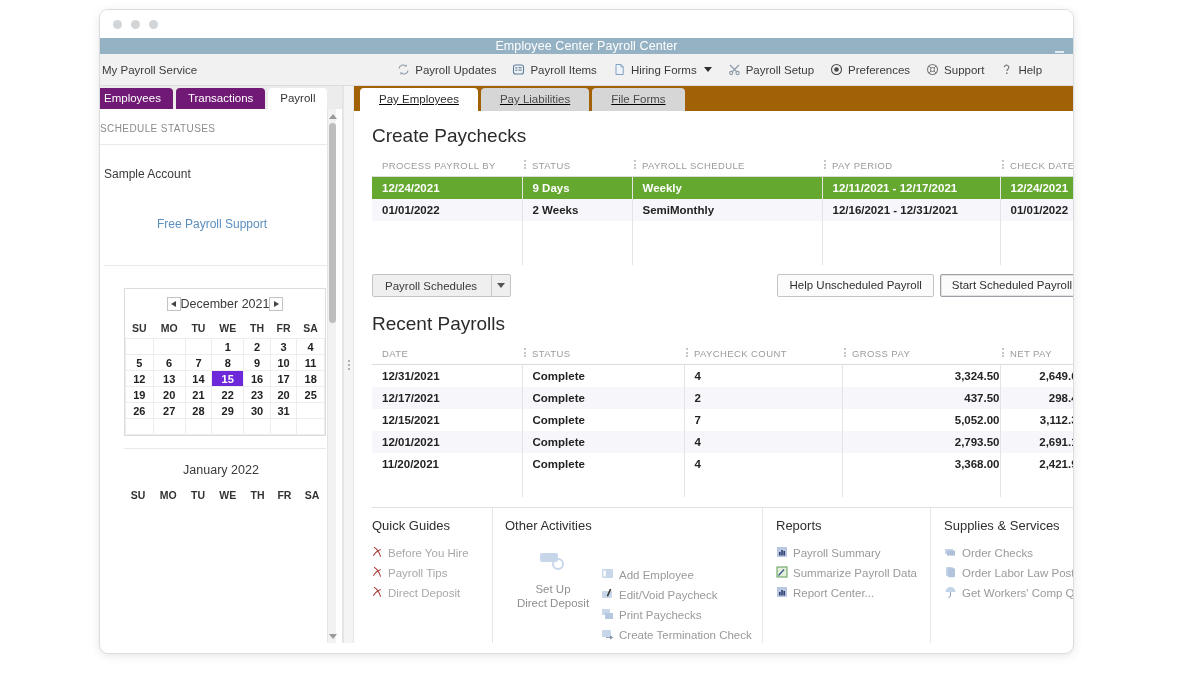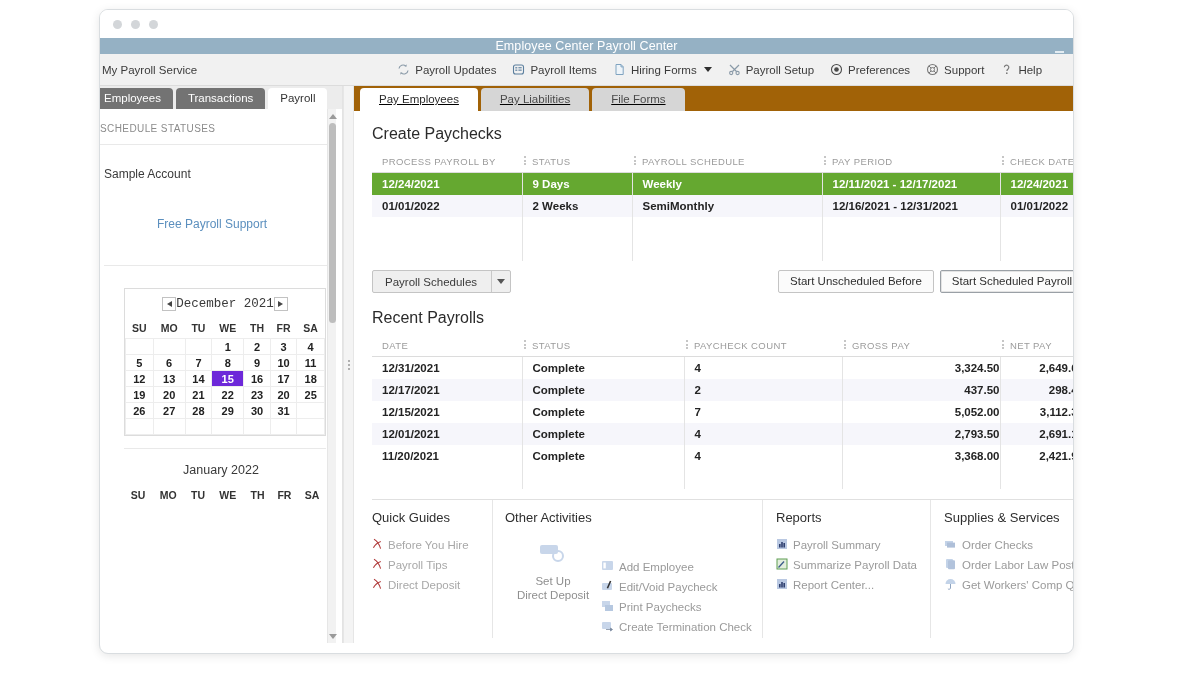--- a/index.html
+++ b/index.html
@@ -68,21 +68,21 @@
     width: 243px; position: relative; background: #ffffff;
     display: flex; flex-direction: column;
     border-right: 1px solid #e3e3e3;
   }
   .left-tabs {
     height: 23px; background: #ececec; display: flex; align-items: flex-end;
     padding-left: 0;
   }
   .ltab {
     font-size: 11.5px; height: 21px; line-height: 21px;
-    padding: 0 12px; background: #737373; color: #ffffff;
+    padding: 0 12px; background: #701a75; color: #ffffff;
     border-radius: 4px 4px 0 0; margin-right: 3px; white-space: nowrap;
   }
   .ltab.first { margin-left: -30px; padding-left: 34px; }
   .ltab.active { background: #ffffff; color: #333; font-weight: normal; }
 
   .left-scrollwrap { flex: 1; position: relative; overflow: hidden; }
   .left-content { padding: 0 0 0 0; }
 
   .sec-head {
     font-size: 10px; color: #8b8b8b; letter-spacing: .4px;
@@ -94,21 +94,21 @@
     font-size: 12px; color: #5b8fbe; text-align: center;
     padding: 36px 18px 0 0;
   }
   .left-divider { border-top: 1px solid #e9e9e9; margin: 34px 14px 0 4px; }
 
   .cal-box {
     margin: 22px 16px 0 24px; border: 1px solid #dcdcdc; background: #fff;
   }
   .cal-head {
     display: flex; align-items: center; justify-content: center;
-    padding: 8px 0 9px 0; font-family: Liberation Mono, monospace;
+    padding: 8px 0 9px 0;
   }
   .cal-title { font-size: 12.5px; color: #3a3a3a; }
   .cal-nav {
     width: 14px; height: 14px; border: 1px solid #c2c2c2; background: #fff;
     display: flex; align-items: center; justify-content: center;
   }
   .tri-l { width:0;height:0;border-top:3.5px solid transparent;border-bottom:3.5px solid transparent;border-right:5px solid #444; }
   .tri-r { width:0;height:0;border-top:3.5px solid transparent;border-bottom:3.5px solid transparent;border-left:5px solid #444; }
 
   table.cal { width: 100%; border-collapse: collapse; }
@@ -161,21 +161,21 @@
   .rtabs { height: 25px; background: #a16207; display: flex; align-items: flex-end; padding-left: 6px; text-decoration: underline; }
   .rtab {
     font-size: 11.5px; height: 23px; line-height: 23px; padding: 0 19px;
     background: #d6d6d6; color: #4a4a4a; margin-right: 3px;
     border-radius: 4px 4px 0 0; white-space: nowrap;
   }
   .rtab.active { background: #ffffff; color: #2b2b2b; }
 
   .rcontent { flex: 1; padding: 0 0 0 18px; overflow: hidden; }
 
-  .sec-title { font-size: 16px; color: #2b2b2b; padding: 14px 0 9px 0; }
+  .sec-title { font-size: 19px; color: #2b2b2b; padding: 14px 0 9px 0; }
   .sec-title.rp { padding-top: 16px; }
 
   table.grid { width: 712px; border-collapse: collapse; table-layout: fixed; }
   table.grid th {
     font-size: 9.5px; color: #9b9b9b; font-weight: normal;
     letter-spacing: .4px; text-align: left;
     padding: 4px 0 5px 10px; background: #fff;
     border-bottom: 1px solid #dcdcdc; position: relative;
   }
   table.grid th .sep {
@@ -545,21 +545,21 @@
         </table>
 
         <div class="btn-row">
           <div class="dd-btn">
             <span class="lbl">Payroll Schedules</span>
             <span class="arw">
                 <i></i>
               </span>
           </div>
           <div class="btn-right">
-            <div class="pbtn">Start Unscheduled Before</div>
+            <div class="pbtn">Help Unscheduled Payroll</div>
             <div class="pbtn primary">Start Scheduled Payroll</div>
           </div>
         </div>
 
         <div class="sec-title rp">Recent Payrolls</div>
 
         <table class="grid">
           <colgroup>
               <col style="width:150px">
               <col style="width:162px">

